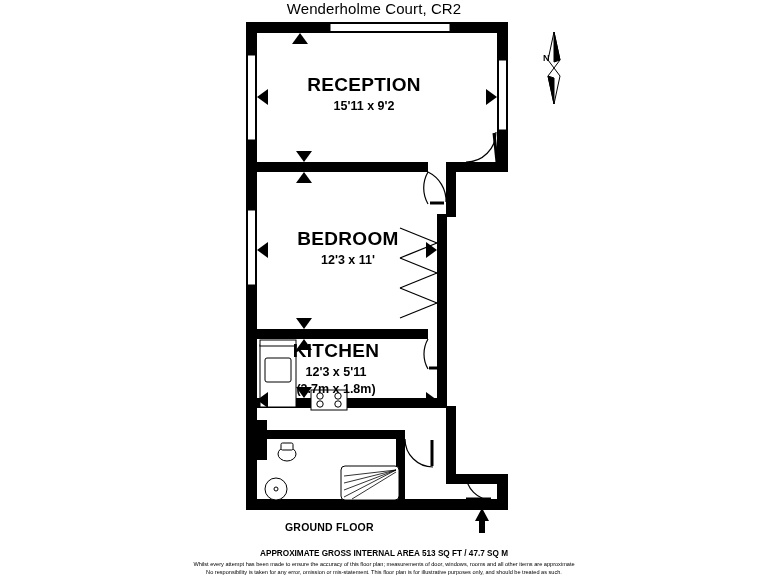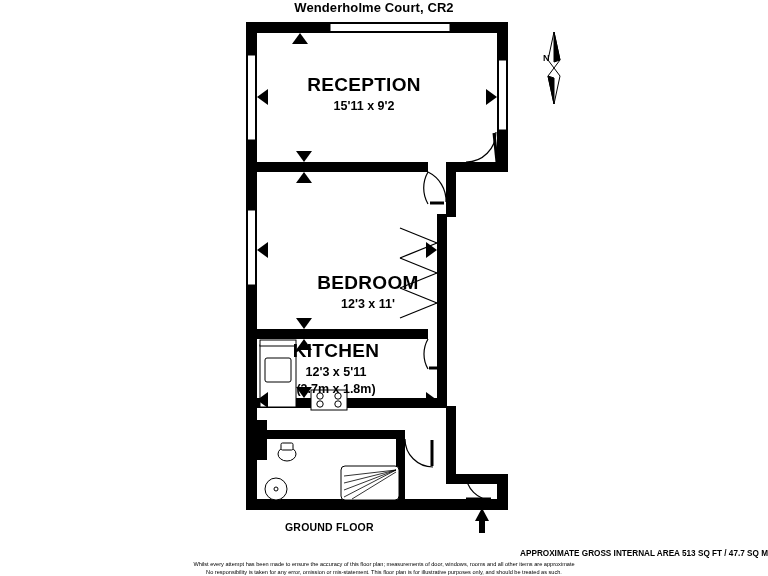--- a/index.html
+++ b/index.html
@@ -20,22 +20,22 @@
     left: 0; top: 0;
     width: 768px;
     height: 576px;
   }
   .title {
     position: absolute;
     top: 0px;
     left: 0;
     width: 748px;
     text-align: center;
-    font-size: 13px;
-    font-weight: bold;
+    font-size: 15px;
+    font-weight: normal;
     letter-spacing: 0.1px;
   }
   .room-label {
     position: absolute;
     text-align: center;
     font-weight: bold;
     line-height: 1.35;
     white-space: nowrap;
   }
   .room-label .name {
@@ -62,21 +62,21 @@
     left: 468px;
     top: 496px;
     font-size: 14px;
     font-weight: bold;
   }
   .area-text {
     position: absolute;
     left: 0;
     top: 549px;
     width: 768px;
-    text-align: right;
+    text-align: center;
     font-size: 8.2px;
     font-weight: bold;
   }
   .disclaimer {
     position: absolute;
     left: 0;
     top: 560px;
     width: 768px;
     text-align: center;
     font-size: 5.6px;
@@ -244,21 +244,21 @@
   </g>
 </svg>
 
 <div class="compass-n">N</div>
 
 <div class="room-label" style="left:268px; top:72px; width:192px;">
   <div class="name">RECEPTION</div>
   <div class="dim">15'11 x 9'2</div>
 </div>
 
-<div class="room-label" style="left:272px; top:226px; width:192px;margin-top:44px;">
+<div class="room-label" style="left:252px; top:226px; width:192px;">
   <div class="name">BEDROOM</div>
   <div class="dim">12'3 x 11'</div>
 </div>
 
 <div class="room-label" style="left:240px; top:338px; width:192px;">
   <div class="name">KITCHEN</div>
   <div class="dim">12'3 x 5'11</div>
   <div class="dim2">(3.7m x 1.8m)</div>
 </div>
 

